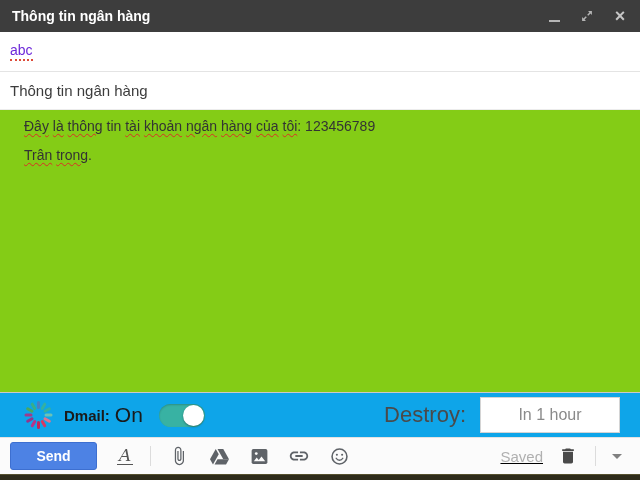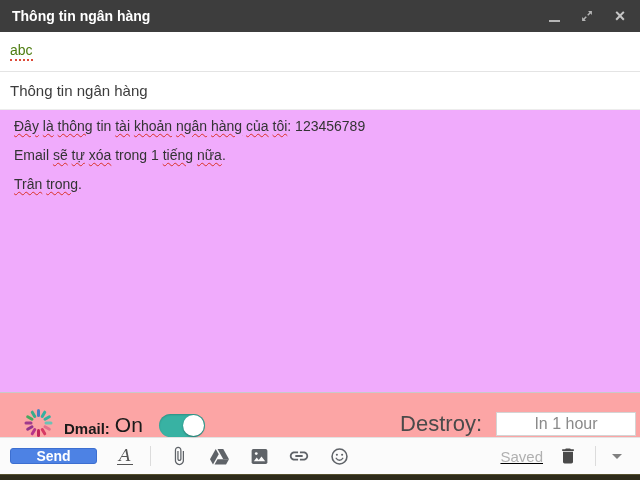--- a/index.html
+++ b/index.html
@@ -11,51 +11,51 @@
     padding:0 12px;box-sizing:border-box;}
   .titlebar .title{color:#fff;font-size:14px;font-weight:bold;}
   .controls{margin-left:auto;display:flex;align-items:center;gap:17px;}
   .ctl{display:flex;align-items:center;justify-content:center;width:16px;height:16px;cursor:pointer;}
   .minbar{display:block;width:11px;height:2px;background:#b5b5b5;margin-top:9px;}
   .close-glyph{color:#c6c6c6;font-size:18px;font-weight:bold;line-height:14px;}
 
   
   .row{box-sizing:border-box;display:flex;align-items:center;padding:0 10px;background:#fff;}
   .to-row{height:40px;flex:0 0 40px;border-bottom:1px solid #e4e4e4;}
-  .to-value{font-size:14px;color:#4d7c0f;border-bottom:2px dotted #dd4b39;padding-bottom:1px;}
+  .to-value{font-size:14px;color:#6d28d9;border-bottom:2px dotted #dd4b39;padding-bottom:1px;}
   .subject-row{height:38px;flex:0 0 38px;border-bottom:1px solid #ececec;}
   .subject-value{font-size:15px;color:#3c3c3c;}
 
   
-  .body-area{flex:1 1 auto;padding:8px 14px;box-sizing:border-box;background:#f0abfc;overflow:hidden;}
+  .body-area{flex:1 1 auto;padding:8px 24px;box-sizing:border-box;background:#84cc16;overflow:hidden;}
   .body-area p{margin:0 0 12px 0;font-size:14px;line-height:17px;color:#333;}
   .sq{text-decoration:underline wavy #d93025 1px;text-underline-offset:2px;}
 
   
-  .dmail-bar{height:45px;flex:0 0 45px;background:#fca5a5;border-top:1px solid #c9c9c9;
-    box-sizing:border-box;display:flex;align-items:flex-end;padding:0 4px 0 24px;}
+  .dmail-bar{height:45px;flex:0 0 45px;background:#0ea5e9;border-top:1px solid #c9c9c9;
+    box-sizing:border-box;display:flex;align-items:center;padding:0 20px 0 24px;}
   .spinner{position:relative;width:28px;height:28px;flex:0 0 28px;}
   .spinner .ray{position:absolute;left:50%;top:0;width:3px;height:8px;margin-left:-1.5px;
     border-radius:2px;transform-origin:1.5px 14px;}
   .dmail-label{margin-left:12px;font-size:15px;color:#1a1a1a;font-weight:bold;}
   .dmail-status{margin-left:5px;font-size:21px;color:#1a1a1a;}
   .toggle{position:relative;width:46px;height:23px;border-radius:12px;margin-left:16px;
     background:#38b2a3;box-shadow:inset 0 1px 2px rgba(0,0,0,.2);cursor:pointer;}
   .toggle .knob{position:absolute;right:1px;top:1px;width:21px;height:21px;border-radius:50%;
     background:#fff;box-shadow:0 1px 2px rgba(0,0,0,.35);}
   .destroy-wrap{margin-left:auto;display:flex;align-items:center;gap:14px;}
   .destroy-label{font-size:22px;color:#4a4a4a;}
-  .destroy-btn{width:140px;height:24px;box-sizing:border-box;border:1px solid #d4d4d4;
+  .destroy-btn{width:140px;height:36px;box-sizing:border-box;border:1px solid #d4d4d4;
     background:#fff;color:#8a8a8a;font-size:16px;display:flex;align-items:center;
     justify-content:center;cursor:pointer;font-family:inherit;}
 
   
   .toolbar{height:37px;flex:0 0 37px;background:#fbfbfb;border-top:1px solid #e3e3e3;
     box-sizing:border-box;display:flex;align-items:center;padding:0 18px 0 10px;gap:0;}
-  .send-btn{width:87px;height:16px;background:#4d82e4;border:1px solid #3d6fd0;border-radius:3px;
+  .send-btn{width:87px;height:28px;background:#4d82e4;border:1px solid #3d6fd0;border-radius:3px;
     color:#fff;font-size:14px;font-weight:bold;display:flex;align-items:center;justify-content:center;
     cursor:pointer;font-family:inherit;}
   .tb-icon{width:22px;height:22px;display:flex;align-items:center;justify-content:center;
     cursor:pointer;margin:0 9px;}
   .fmt-a{font-family:"DejaVu Serif","Liberation Serif",serif;font-style:italic;font-size:17px;
     color:#555;border-bottom:1px solid #555;line-height:17px;padding:0 2px;margin:0 9px 0 20px;cursor:pointer;}
   .vdivider{width:1px;height:20px;background:#dcdcdc;margin:0 8px;}
   .right-cluster{margin-left:auto;display:flex;align-items:center;gap:14px;text-decoration:underline;}
   .saved-label{color:#b0b0b0;font-size:15px;}
   .caret{width:0;height:0;border-left:5px solid transparent;border-right:5px solid transparent;
@@ -90,21 +90,20 @@
   <div class="row to-row">
     <span class="to-value">abc</span>
   </div>
 
   <div class="row subject-row">
     <span class="subject-value">Thông tin ngân hàng</span>
   </div>
 
   <div class="body-area" id="body-area">
       <p><span class="sq">Đây</span><span> </span><span class="sq">là</span><span> </span><span class="sq">thông</span><span> tin </span><span class="sq">tài</span><span> </span><span class="sq">khoản</span><span> </span><span class="sq">ngân</span><span> </span><span class="sq">hàng</span><span> </span><span class="sq">của</span><span> </span><span class="sq">tôi</span><span>: 123456789</span></p>
-      <p><span>Email </span><span class="sq">sẽ</span><span> </span><span class="sq">tự</span><span> </span><span class="sq">xóa</span><span> trong 1 </span><span class="sq">tiếng</span><span> </span><span class="sq">nữa</span><span>.</span></p>
       <p><span class="sq">Trân</span><span> </span><span class="sq">trong</span><span>.</span></p>
     </div>
 
   <div class="dmail-bar">
     <div class="spinner" id="dmail-spinner">
         <i class="ray" style="background: rgb(74, 127, 193); transform: rotate(0deg);"></i>
         <i class="ray" style="background: rgb(53, 176, 160); transform: rotate(30deg);"></i>
         <i class="ray" style="background: rgb(53, 176, 160); transform: rotate(60deg);"></i>
         <i class="ray" style="background: rgb(108, 194, 181); transform: rotate(90deg);"></i>
         <i class="ray" style="background: rgb(228, 113, 142); transform: rotate(120deg);"></i>

